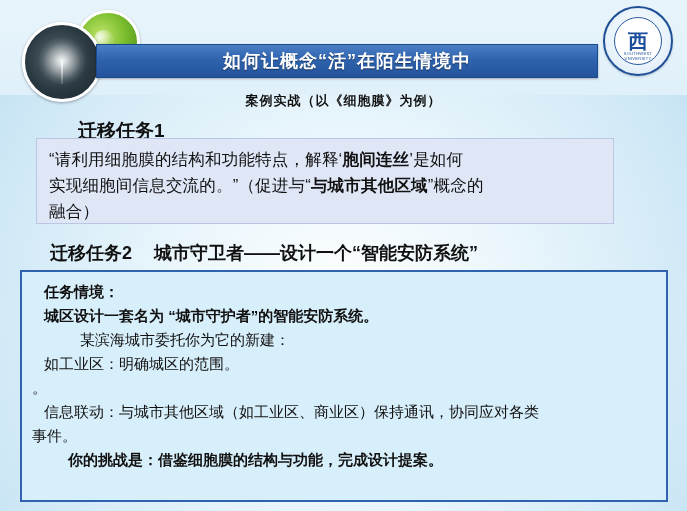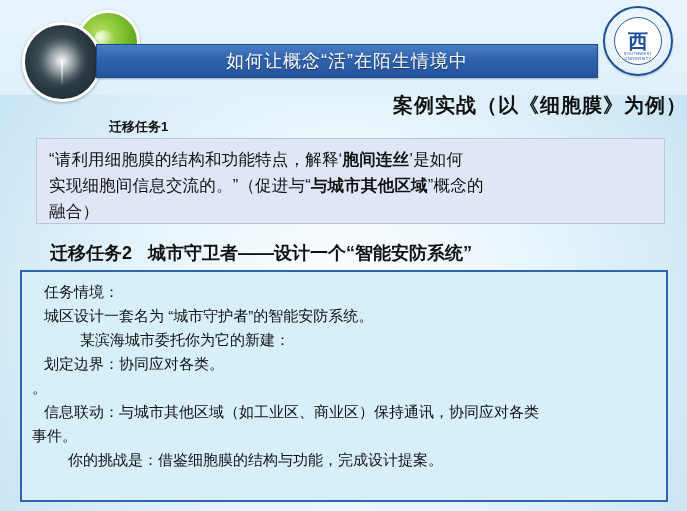--- a/index.html
+++ b/index.html
@@ -22,21 +22,21 @@
 
   
   .title-bar{
     position:absolute;left:96px;top:44px;width:500px;height:32px;
     background:linear-gradient(180deg,#4a7fc6 0%, #2f63ae 45%, #24539c 100%);
     border:1px solid #1d4a8e;
     box-shadow:0 1px 2px rgba(0,0,0,.3);
     display:flex;align-items:center;justify-content:center;
   }
   .title-bar span{
-    color:#ffffff;font-size:18px;font-weight:normal;letter-spacing:1px;
+    color:#ffffff;font-size:18px;font-weight:bold;letter-spacing:1px;
     text-shadow:0 1px 1px rgba(0,0,0,.45);
   }
 
   
   .photo-wrap{position:absolute;left:14px;top:8px;width:140px;height:82px;}
   .circ{position:absolute;border-radius:50%;overflow:hidden;}
   .circ.big{
     left:8px;top:14px;width:74px;height:74px;
     border:3px solid #ffffff;
     box-shadow:0 1px 3px rgba(0,0,0,.35);
@@ -82,64 +82,64 @@
   .logo .glyph{
     color:#1b4f9c;font-size:20px;font-weight:bold;line-height:1;
   }
   .logo .arch{
     position:absolute;bottom:3px;left:0;right:0;text-align:center;
     font-size:4px;color:#1b4f9c;letter-spacing:.3px;
   }
 
   
   .subtitle{
-    position:absolute;left:0;right:0;top:92px;text-align:right;
-    font-size:20px;font-weight:bold;color:#111111;letter-spacing:1px;
+    position:absolute;left:0;right:0;top:92px;text-align:center;
+    font-size:13px;font-weight:bold;color:#111111;letter-spacing:1px;
   }
 
   
   .task1-head{
     position:absolute;left:78px;top:118px;
-    font-size:13px;font-weight:bold;color:#111;margin-left:31px;
+    font-size:19px;font-weight:bold;color:#111;
   }
 
   
   .task1-box{
-    position:absolute;left:36px;top:138px;width:629px;height:86px;
+    position:absolute;left:36px;top:138px;width:578px;height:86px;
     background:#dfe6f6;
     border:1px solid #b9c6e4;
     box-sizing:border-box;
     padding:7px 12px 0 12px;
   }
   .task1-box p{
     margin:0;font-size:16.5px;line-height:26px;color:#111;
     letter-spacing:.2px;
   }
   .task1-box .b{font-weight:bold;}
 
   
   .task2-head{
     position:absolute;left:36px;top:238px;width:614px;height:30px;
-    display:flex;align-items:center;gap:16px;
+    display:flex;align-items:center;gap:22px;
     font-size:18px;font-weight:bold;color:#111;
     padding-left:14px;box-sizing:border-box;
   }
 
   
   .task2-box{
     position:absolute;left:20px;top:270px;width:648px;height:232px;
     background:#d7effa;
     border:2px solid #2f63ae;
     box-sizing:border-box;
     padding:8px 10px 0 10px;
   }
   .task2-box .line{
     margin:0;color:#111;font-size:15px;line-height:24px;
   }
-  .bold{font-weight:normal;}
+  .bold{font-weight:bold;}
   .ind2{padding-left:12px;}
   .ind3{padding-left:36px;}
   .ind4{padding-left:48px;}
 </style>
 </head>
 <body>
 
 <div class="slide">
   <div class="topband"></div>
 
@@ -179,19 +179,19 @@
 
   <div class="task2-head">
     <span>迁移任务2</span>
     <span>城市守卫者——设计一个“智能安防系统”</span>
   </div>
 
   <div class="task2-box">
     <p class="line bold ind2">任务情境：</p>
     <p class="line bold ind2">城区设计一套名为 “城市守护者”的智能安防系统。</p>
     <p class="line ind4">某滨海城市委托你为它的新建：</p>
-    <p class="line ind2">划定边界：协同应对各类。</p>
+    <p class="line ind2">如工业区：明确城区的范围。</p>
     <p class="line">。</p>
     <p class="line ind2">信息联动：与城市其他区域（如工业区、商业区）保持通讯，协同应对各类</p>
     <p class="line">事件。</p>
     <p class="line bold ind3">你的挑战是：借鉴细胞膜的结构与功能，完成设计提案。</p>
   </div>
 </div>
 
 </body></html>

